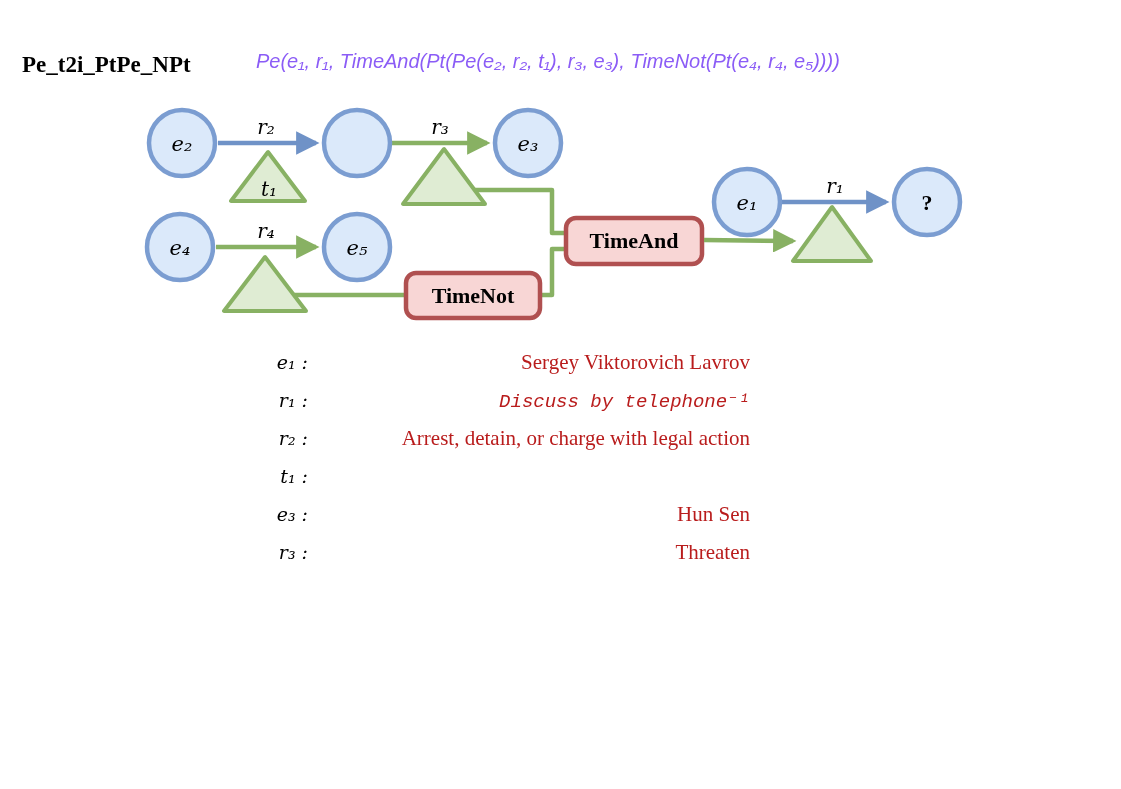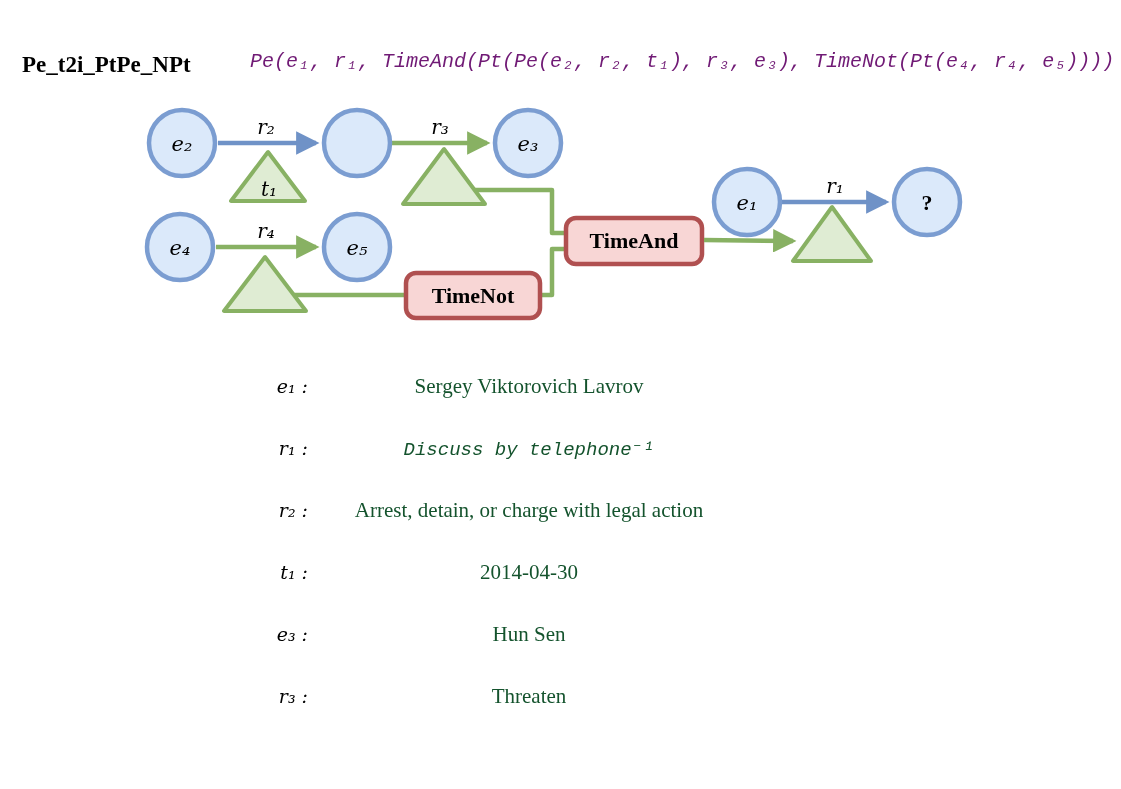--- a/index.html
+++ b/index.html
@@ -23,26 +23,26 @@
     left: 22px;
     top: 52px;
     font-family: "Liberation Serif", serif;
     font-weight: bold;
     font-size: 23px;
     color: #000000;
     white-space: nowrap;
   }
   .query-formula {
     position: absolute;
-    left: 250px;
+    left: 256px;
     top: 50px;
-    font-family: Liberation Mono, monospace;
+    font-family: Liberation Sans, sans-serif;
     font-style: italic;
     font-size: 20px;
-    color: #701a75;
+    color: #8b5cf6;
     white-space: nowrap;
   }
   
   .diagram-svg {
     position: absolute;
     left: 0;
     top: 0;
   }
   .entity-circle { fill: #dbe9fa; stroke: #7b9dd1; stroke-width: 4.5px; }
   .time-triangle { fill: #dfecd3; stroke: #88b163; stroke-width: 4px; stroke-linejoin: round; }
@@ -82,39 +82,38 @@
   .legend {
     position: absolute;
     left: 232px;
     top: 343px;
   }
   .legend-row {
     display: flex;
     align-items: baseline;
     height: 38px;
     line-height: 38px;
-    margin-top: 24px;
   }
   .legend-label {
     display: inline-block;
     width: 76px;
     text-align: right;
     font-family: "DejaVu Serif", serif;
     font-style: italic;
     font-size: 19px;
     color: #000000;
     white-space: nowrap;
   }
   .legend-value {
     display: inline-block;
     width: 442px;
-    text-align: center;
+    text-align: right;
     font-family: "Liberation Serif", serif;
     font-size: 21px;
-    color: #14532d;
+    color: #b91c1c;
     white-space: nowrap;
   }
   .legend-value.math-italic {
     font-family: Liberation Mono, monospace;
     font-style: italic;
     font-size: 19px;
   }
 </style>
 </head>
 <body>
@@ -187,21 +186,20 @@
     <div class="legend-row">
       <span class="legend-label">r₁ :</span>
       <span class="legend-value math-italic">Discuss by telephone⁻¹</span>
     </div>
     <div class="legend-row">
       <span class="legend-label">r₂ :</span>
       <span class="legend-value">Arrest, detain, or charge with legal action</span>
     </div>
     <div class="legend-row">
       <span class="legend-label">t₁ :</span>
-      <span class="legend-value">2014-04-30</span>
     </div>
     <div class="legend-row">
       <span class="legend-label">e₃ :</span>
       <span class="legend-value">Hun Sen</span>
     </div>
     <div class="legend-row">
       <span class="legend-label">r₃ :</span>
       <span class="legend-value">Threaten</span>
     </div>
   </div>

